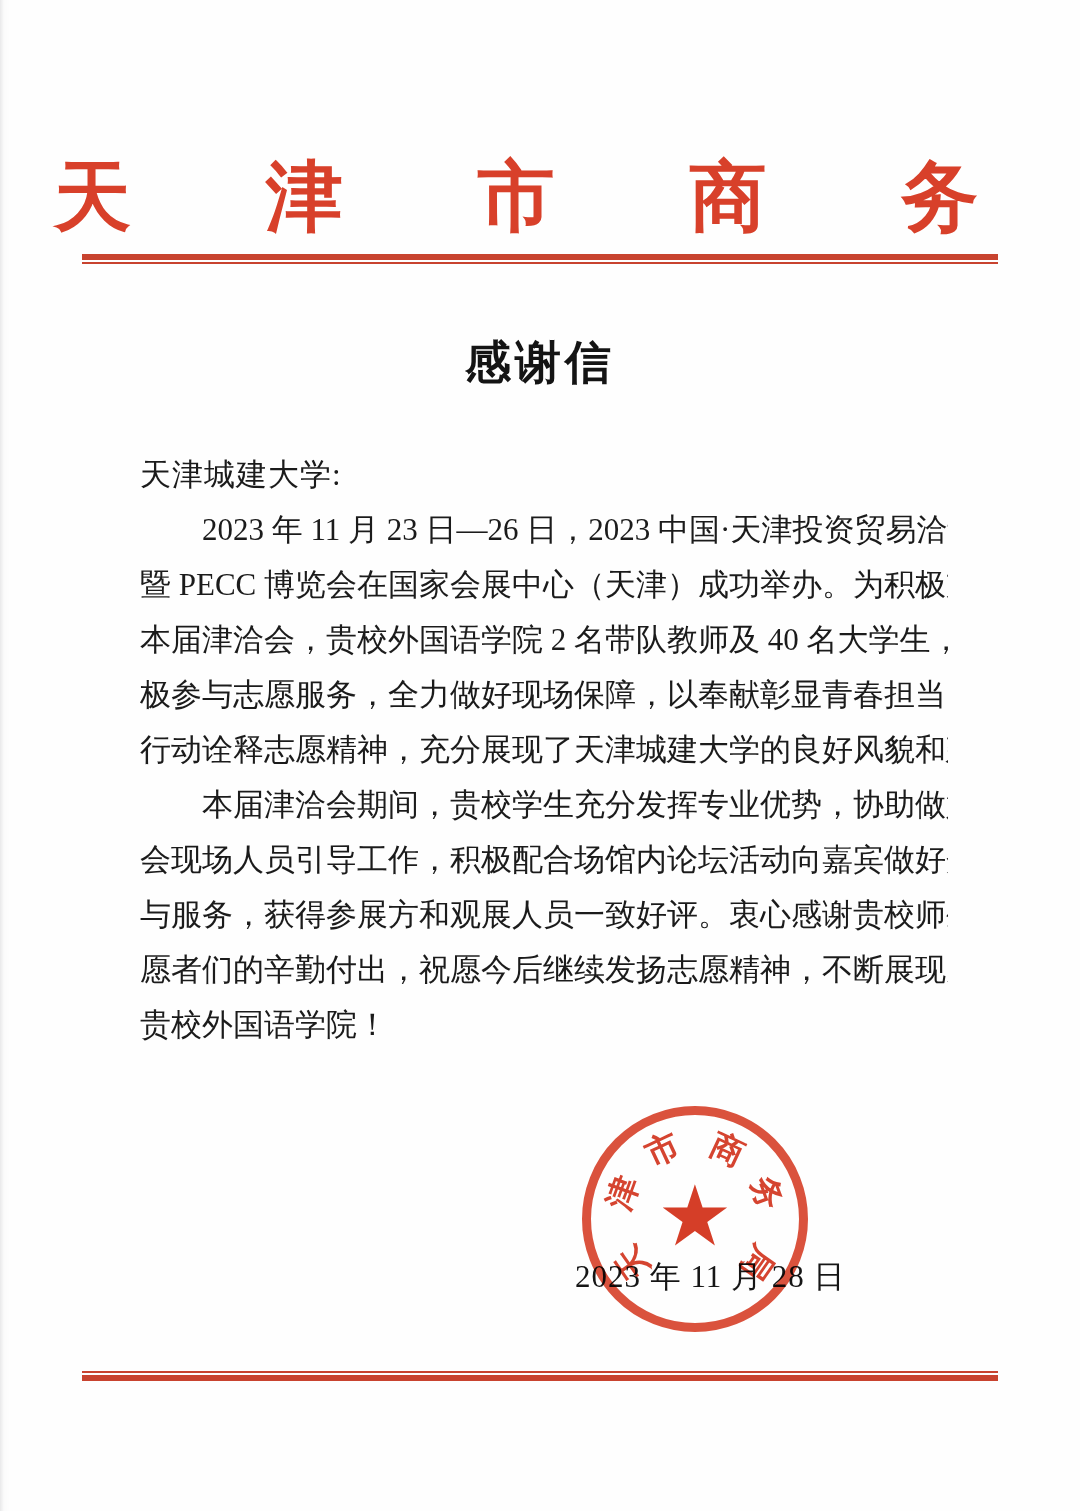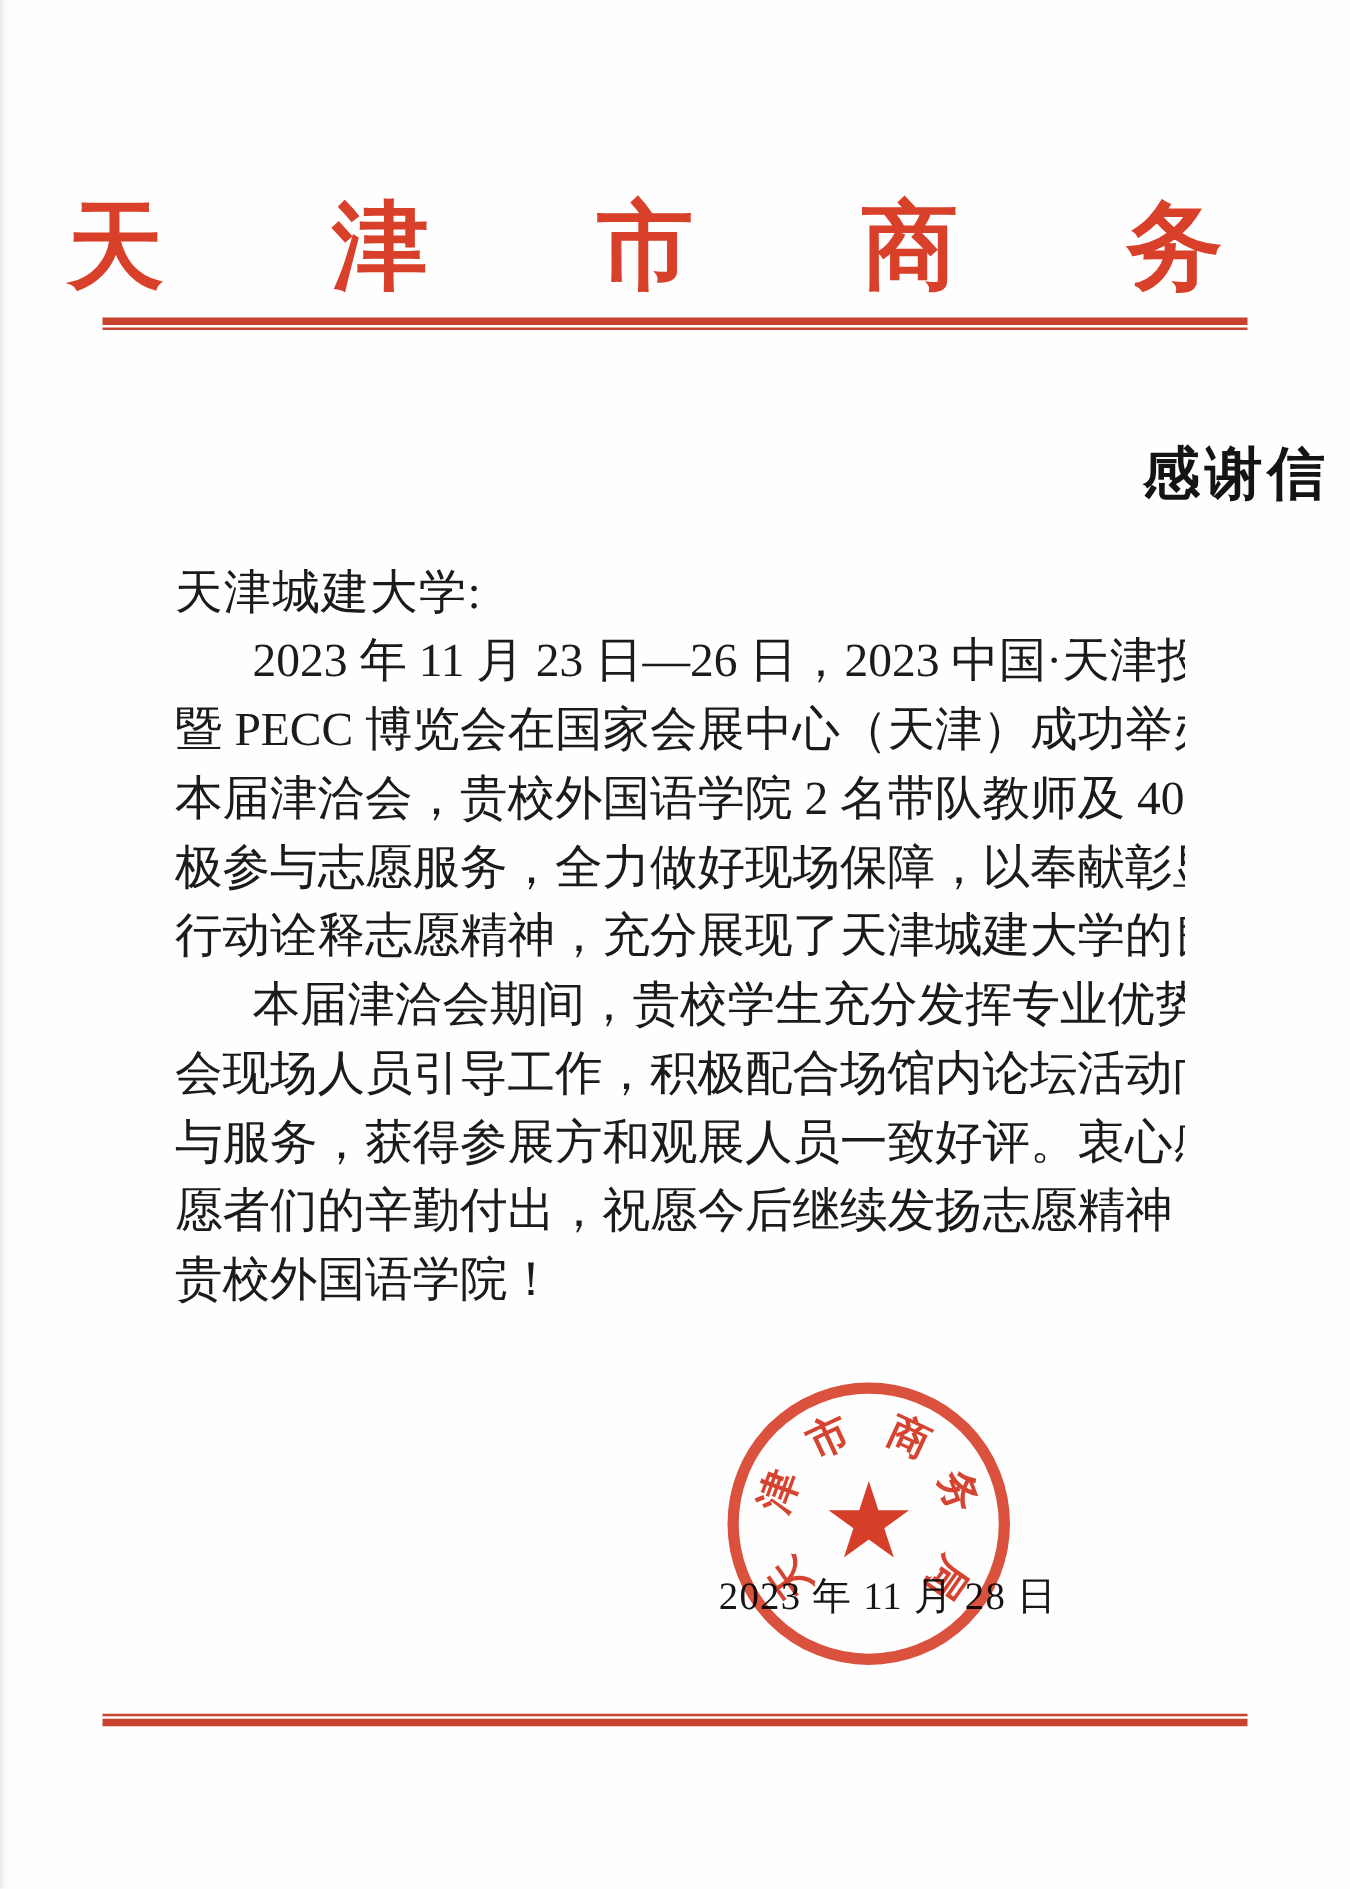--- a/index.html
+++ b/index.html
@@ -34,33 +34,33 @@
   .rule .bar-thick { height: 6px; background: var(--rule-red, #c8432f); }
   .rule .bar-gap   { height: 2px; background: transparent; }
   .rule .bar-thin  { height: 2px; background: var(--rule-red, #c8432f); }
   .rule-top    { top: 254px; }
   .rule-bottom { top: 1371px; }
 
   
   .title {
     position: absolute;
     top: 332px; left: 0; right: 0;
-    margin: 16px;
-    text-align: right;
+    margin: 0;
+    text-align: center;
     font-size: 46px;
     font-weight: bold;
     letter-spacing: 4px;
     color: #141414;
   }
 
   
   .body-block {
     position: absolute;
     top: 447px; left: 140px; width: 808px;
-    font-size: 38px;
+    font-size: 31px;
     line-height: 55px;
     color: #1b1b1b;
   }
   .salutation {
     height: 55px;
     text-align: left;
     letter-spacing: 1px;
   }
   .line {
     height: 55px;

